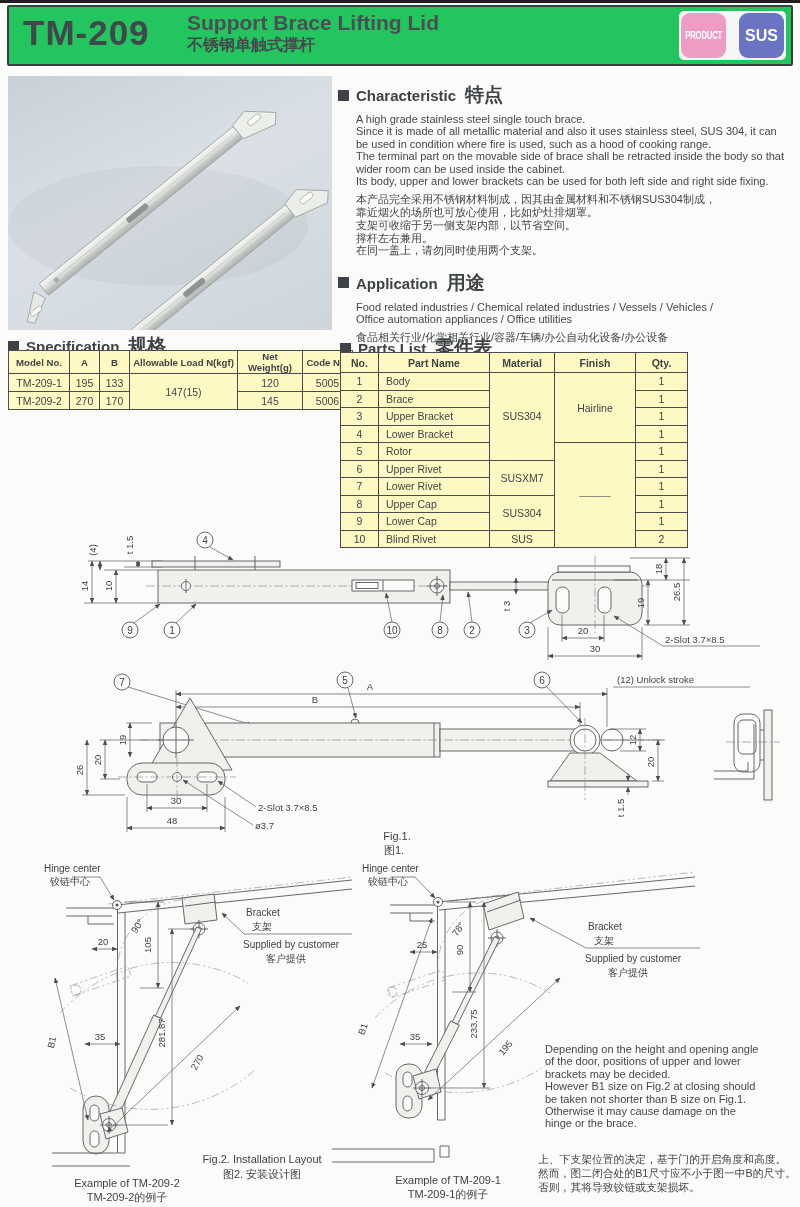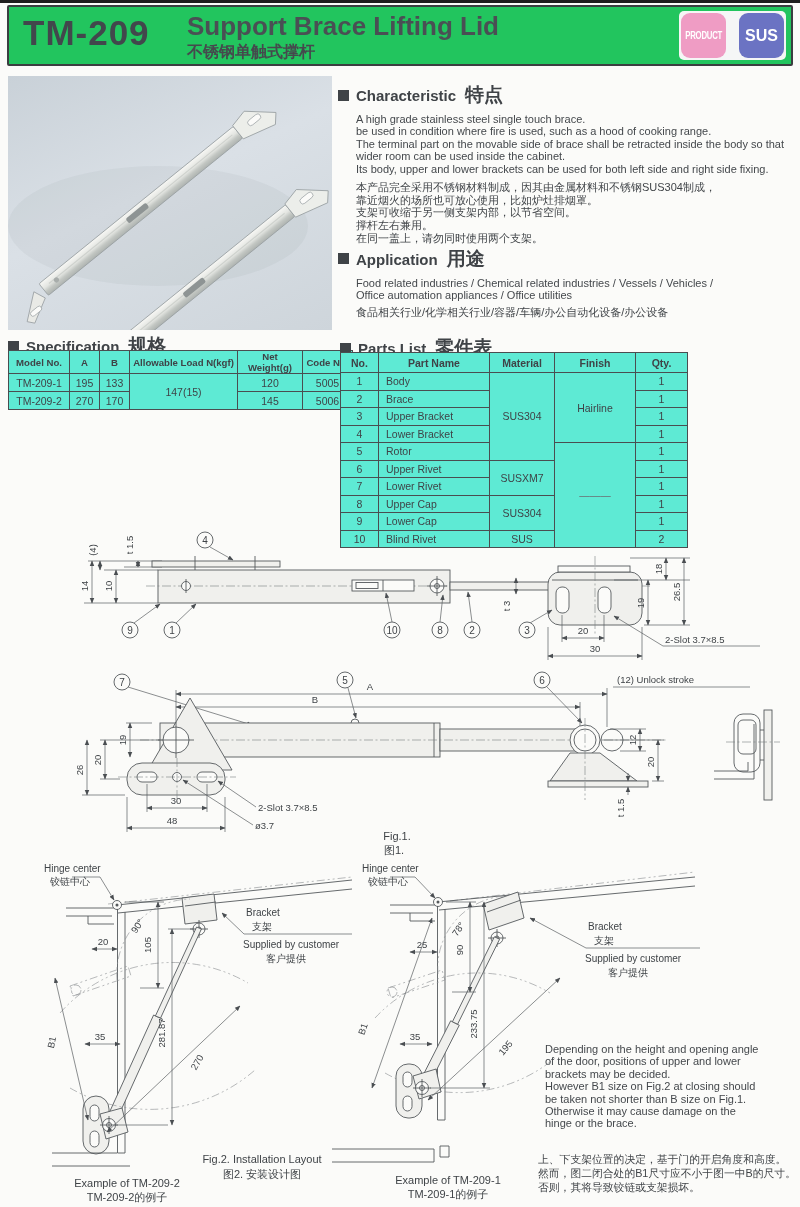--- a/index.html
+++ b/index.html
@@ -4,21 +4,21 @@
 <style>
   html,body{margin:0;padding:0}
   body{width:800px;height:1207px;position:relative;background:#fbfbf9;
        font-family:"Liberation Sans","DejaVu Sans",sans-serif;color:#3f4347;overflow:hidden}
   .topline{position:absolute;top:0;left:0;width:800px;height:3px;background:#1e1e1e}
   
   .header{position:absolute;top:5px;left:7px;width:782px;height:57px;background:#22c55e;
           border:2px solid #3b3e40;border-radius:2px}
   .model{position:absolute;left:14px;top:6px;font-size:35px;font-weight:bold;color:#42474c;letter-spacing:1px}
   .titles{position:absolute;left:178px;top:4px}
-  .title-en{font-size:26px;font-weight:bold;color:#4a4f54}
+  .title-en{font-size:21px;font-weight:bold;color:#4a4f54}
   .title-zh{font-size:16px;font-weight:bold;color:#45494d;margin-top:0px}
   .badges{position:absolute;right:5px;top:4px;height:49px;background:#f5f6f6;border-radius:5px;
           display:flex;gap:13px;padding:2px;box-sizing:border-box}
   .badge{width:45px;height:45px;border-radius:9px;display:flex;align-items:center;justify-content:center;
          color:#fff;font-weight:bold}
   .badge.product{background:#ef9cc4;font-size:10px}
   .badge.product span{transform:scaleX(0.78);letter-spacing:-0.3px}
   .badge.sus{background:#6b73c3;font-size:16px}
   
   .photo{position:absolute;left:8px;top:76px;width:324px;height:254px;
@@ -26,21 +26,21 @@
   
   .sect{position:absolute;left:338px;top:82px;width:460px}
   .shead{display:flex;align-items:baseline}
   .sq{width:11px;height:11px;background:#3f4347;display:inline-block;margin-right:7px;flex:none;align-self:center}
   .h-en{font-size:15px;font-weight:bold}
   .h-zh{font-size:19px;font-weight:bold;margin-left:9px}
   .body-text{font-size:11px;line-height:12.4px;padding-left:18px;color:#44484c}
   .zh-text{font-size:11px;line-height:12.7px;padding-left:18px;color:#404448}
   
   .tbl-head{position:absolute;display:flex;align-items:baseline}
-  table{border-collapse:collapse;position:absolute;background:#5eead4}
+  table{border-collapse:collapse;position:absolute;background:#fef9c3}
   th,td{border:1.3px solid #4a4d50;text-align:center;padding:0 2px}
   .spec-table{left:8px;top:350px}
   .spec-table th{font-size:9.6px;height:17px}
   .spec-table td{font-size:10.5px;height:17px}
   .parts-table{left:340px;top:352px}
   .parts-table th{font-size:10.5px;height:19px}
   .parts-table td{font-size:10.5px;height:16.5px}
   .parts-table td.nm{text-align:left;padding-left:7px}
   svg{position:absolute}
   .dt{font-size:9.5px;fill:#3f4347;font-family:"Liberation Sans","DejaVu Sans",sans-serif}
@@ -116,33 +116,34 @@
 </div>
 
 <div class="sect">
   <div class="shead">
     <span class="sq"></span>
     <span class="h-en">Characteristic</span>
     <span class="h-zh">特点</span>
   </div>
   <div class="body-text" style="margin-top:5px">
     <div>A high grade stainless steel single touch brace.</div>
+    <div>Since it is made of all metallic material and also it uses stainless steel, SUS 304, it can</div>
     <div>be used in condition where fire is used, such as a hood of cooking range.</div>
     <div>The terminal part on the movable side of brace shall be retracted inside the body so that</div>
     <div>wider room can be used inside the cabinet.</div>
     <div>Its body, upper and lower brackets can be used for both left side and right side fixing.</div>
   </div>
   <div class="zh-text" style="margin-top:6px">
     <div>本产品完全采用不锈钢材料制成，因其由金属材料和不锈钢SUS304制成，</div>
     <div>靠近烟火的场所也可放心使用，比如炉灶排烟罩。</div>
     <div>支架可收缩于另一侧支架内部，以节省空间。</div>
     <div>撑杆左右兼用。</div>
     <div>在同一盖上，请勿同时使用两个支架。</div>
   </div>
-  <div class="shead" style="margin-top:1px">
+  <div class="shead" style="margin-top:13px">
     <span class="sq"></span>
     <span class="h-en">Application</span>
     <span class="h-zh">用途</span>
   </div>
   <div class="body-text" style="margin-top:5px">
     <div>Food related industries / Chemical related industries / Vessels / Vehicles /</div>
     <div>Office automation appliances / Office utilities</div>
   </div>
   <div class="zh-text" style="margin-top:5px">
     <div>食品相关行业/化学相关行业/容器/车辆/办公自动化设备/办公设备</div>

